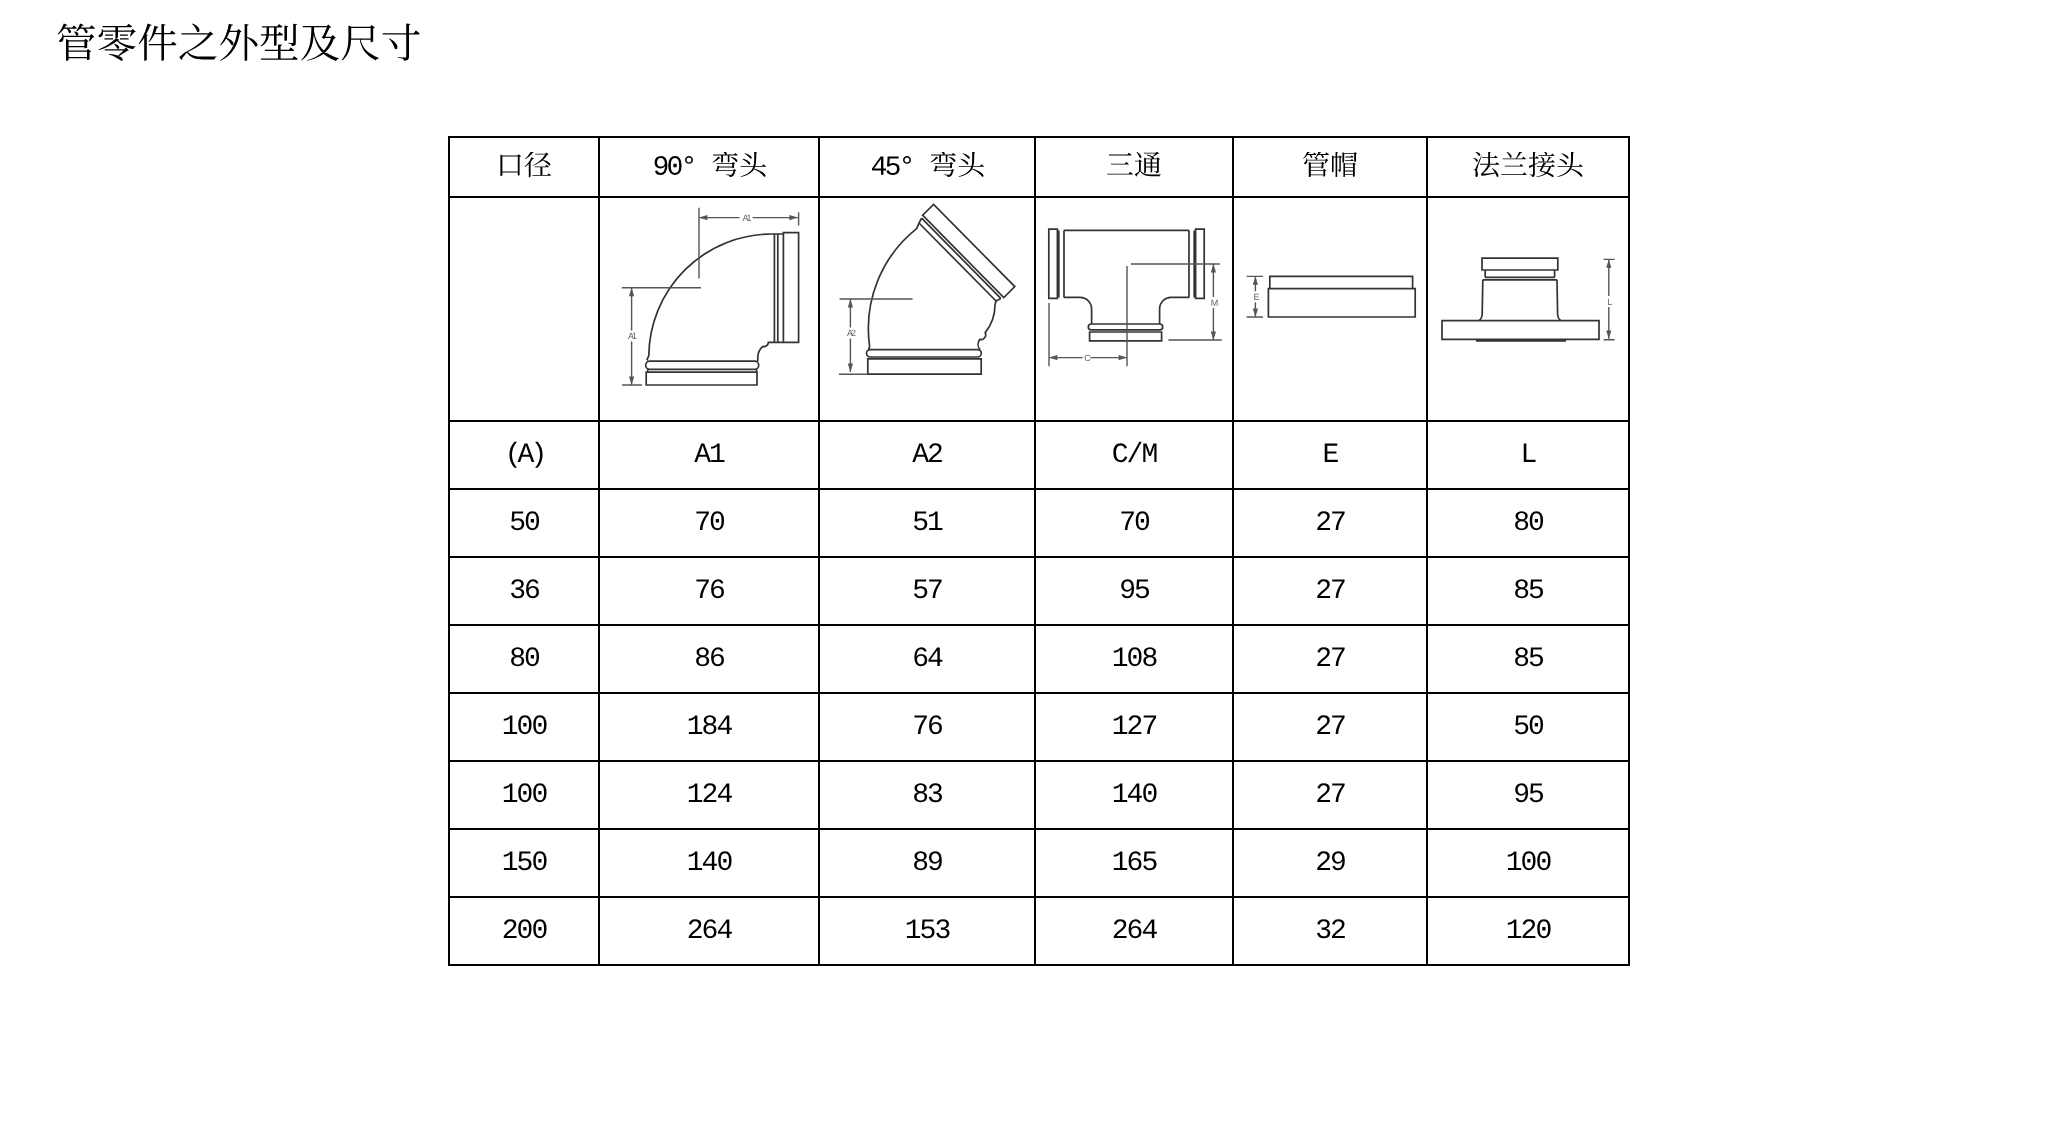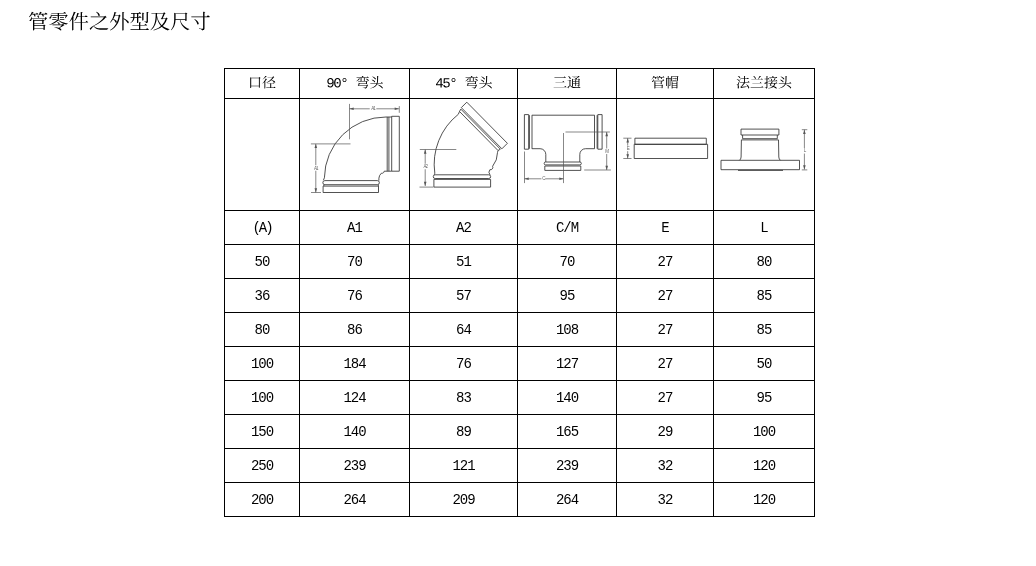--- a/index.html
+++ b/index.html
@@ -154,28 +154,20 @@
       </tr>
 <tr>
         <td class="r">150</td>
         <td class="r">140</td>
         <td class="r">89</td>
         <td class="r">165</td>
         <td class="r">29</td>
         <td class="r">100</td>
       </tr>
 <tr>
-        <td class="r">250</td>
-        <td class="r">239</td>
-        <td class="r">121</td>
-        <td class="r">239</td>
-        <td class="r">32</td>
-        <td class="r">120</td>
-      </tr>
-<tr>
         <td class="r">200</td>
         <td class="r">264</td>
-        <td class="r">209</td>
+        <td class="r">153</td>
         <td class="r">264</td>
         <td class="r">32</td>
         <td class="r">120</td>
       </tr>
 </tbody>
   </table>
 </body></html>

